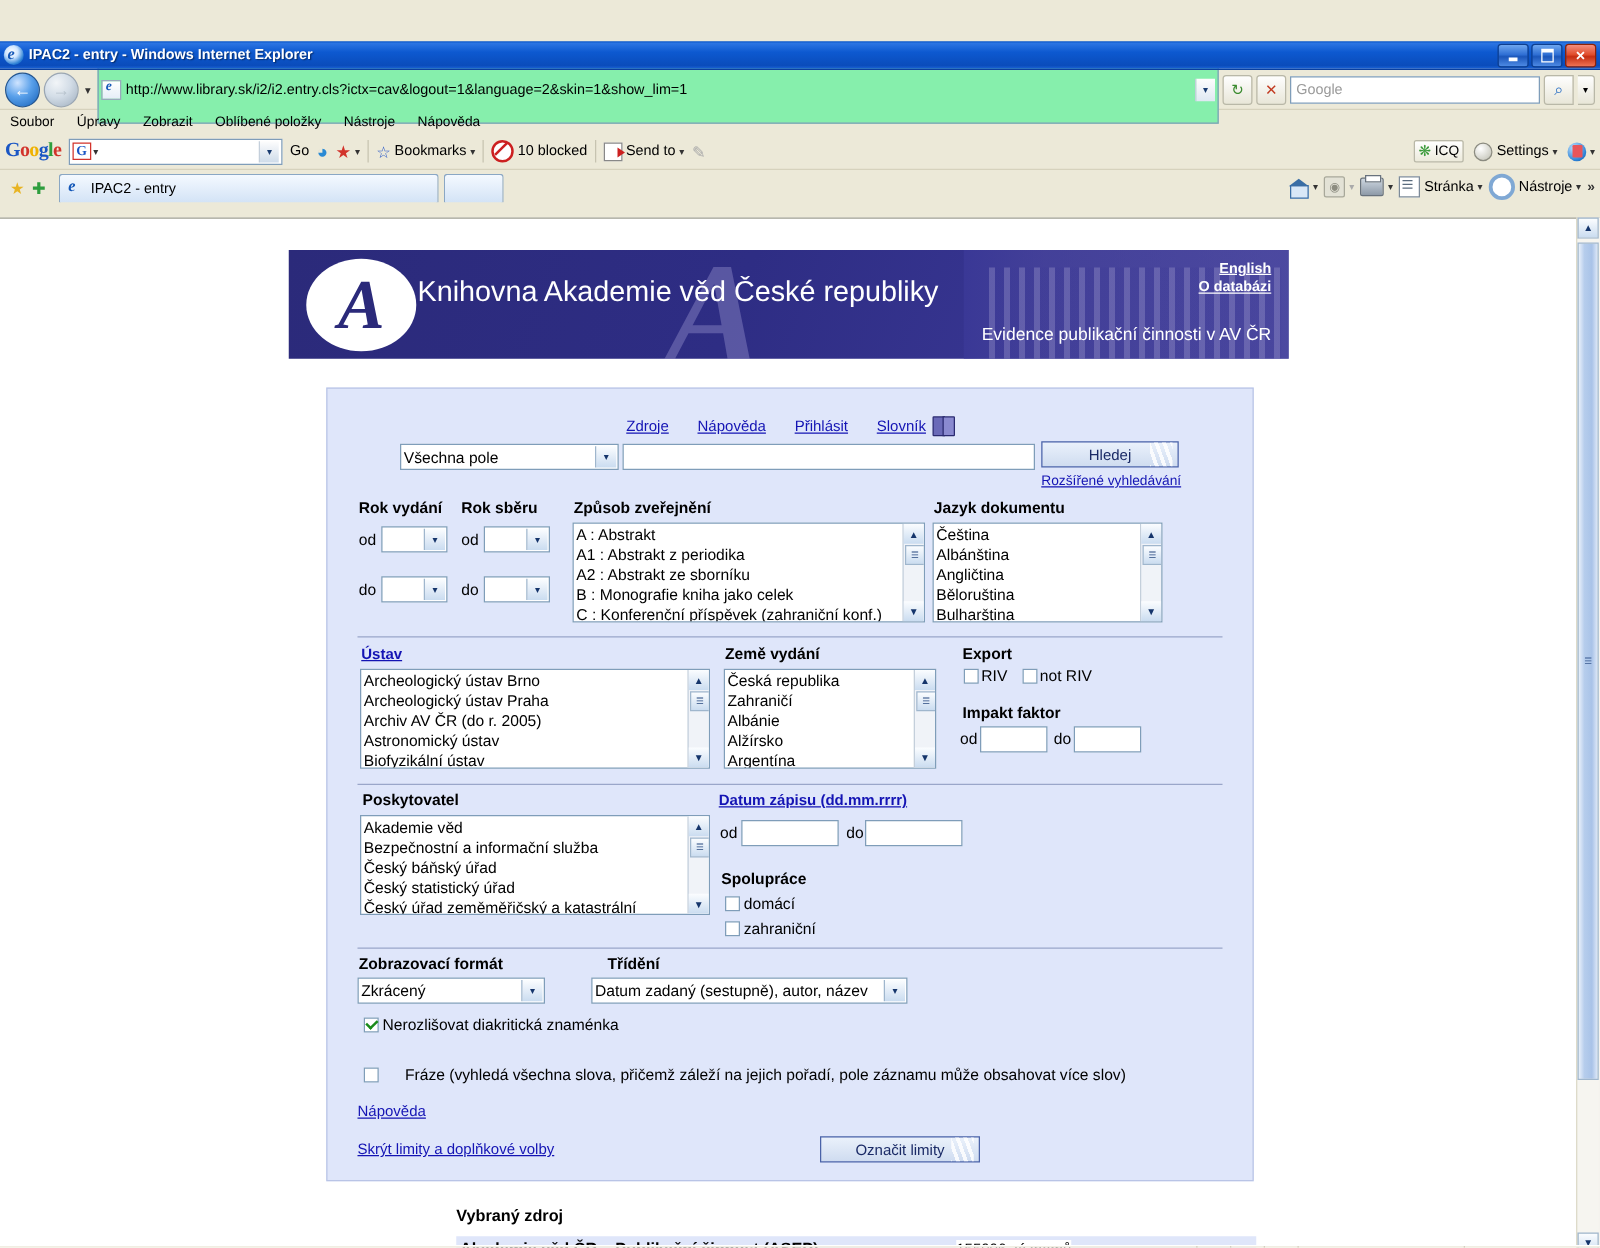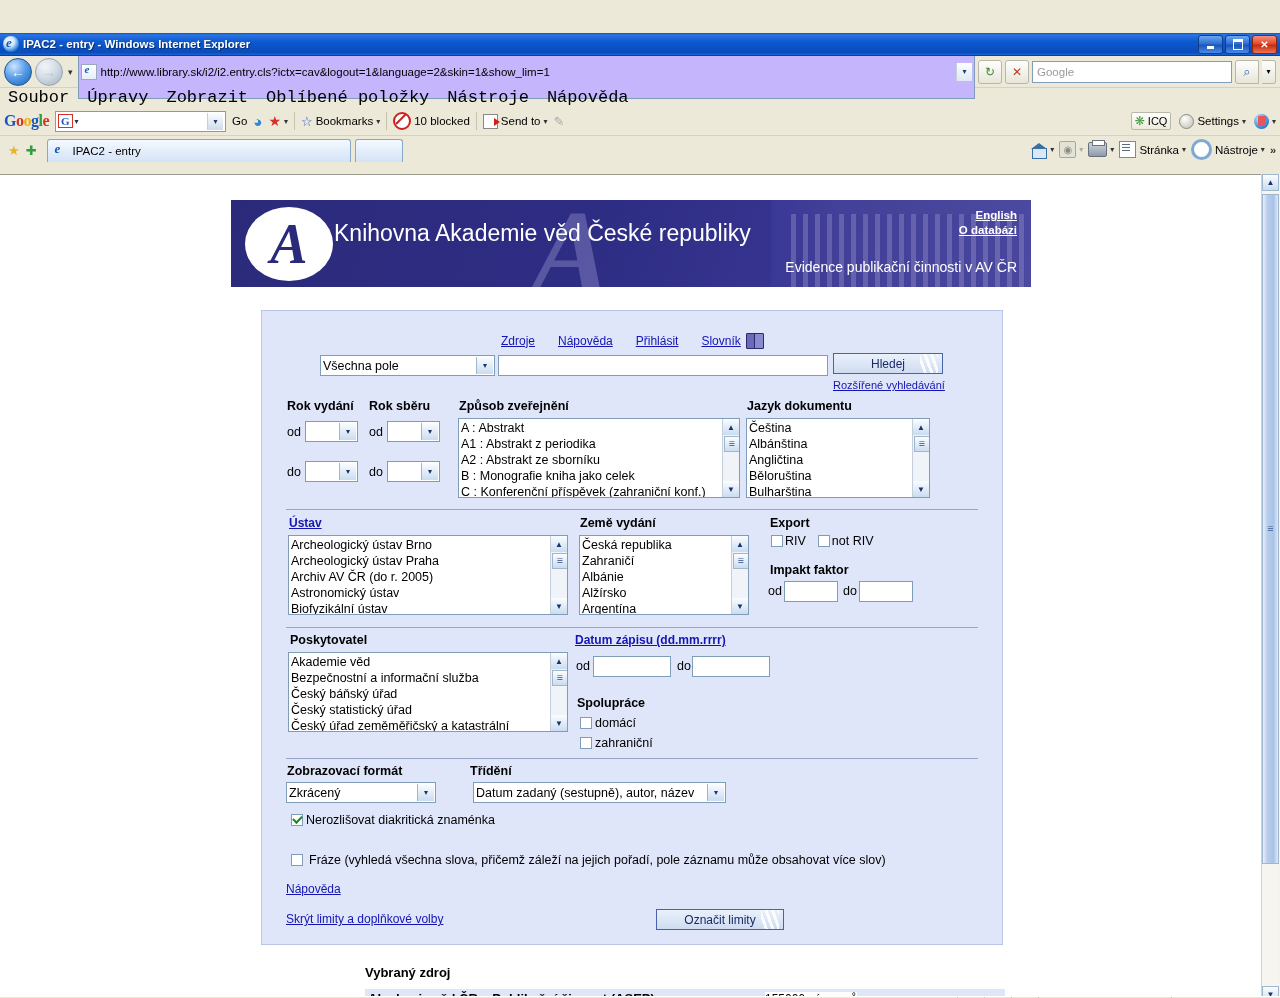--- a/index.html
+++ b/index.html
@@ -53,21 +53,21 @@
   }
   .navbtn{
     width:26px;height:26px;border-radius:50%;
     display:flex;align-items:center;justify-content:center;
     color:#fff;font-size:14px;font-weight:bold;flex:none;
   }
   .navbtn.back{background:radial-gradient(circle at 35% 28%,#cfe4ff 0%,#59a0ea 45%,#1560b8 100%);border:1px solid #24558f;}
   .navbtn.fwd{background:radial-gradient(circle at 35% 28%,#f2f5f8 0%,#d3dde7 45%,#9eadbd 100%);border:1px solid #9aa6b3;color:#b9c4ce;}
   .navdrop{font-size:9px;color:#333;padding:0 2px;}
   .addr{
-    flex:1;height:20px;background:#c4b5fd;border:1px solid #7f9db9;
+    flex:1;height:20px;background:#86efac;border:1px solid #7f9db9;
     display:flex;align-items:center;padding:16px 2px;min-width:0;
   }
   .addr .favico{
     width:14px;height:14px;flex:none;margin-right:4px;border:1px solid #9ab;
     background:linear-gradient(to bottom,#fff,#e6eef7);position:relative;
   }
   .addr .favico::after{content:"e";position:absolute;left:3px;top:-2px;color:#1458b8;font-size:11px;font-weight:bold;font-style:italic;font-family:"Liberation Serif",serif;}
   .addr .url{font-size:11.5px;color:#000;white-space:nowrap;overflow:hidden;}
   .addr .ddl{
     margin-left:auto;width:15px;height:18px;flex:none;
@@ -91,21 +91,21 @@
     display:flex;align-items:center;justify-content:center;flex:none;
   }
   .sbtn2b{
     width:13px;height:22px;border:1px solid #b9b8a8;border-left:none;border-radius:0 3px 3px 0;
     background:linear-gradient(to bottom,#fefefe,#e8e6d8);
     display:flex;align-items:center;justify-content:center;font-size:8px;flex:none;
   }
 
   
   .menubar{height:19px;background:#ece9d8;display:flex;align-items:center;padding-left:8px;gap:18px;}
-  .menubar div{font-size:17px;color:#000;font-family:Liberation Mono, monospace;}
+  .menubar div{font-size:11px;color:#000;}
 
   
   .gbar{
     height:28px;background:#ece9d8;display:flex;align-items:center;
     padding:0 4px;gap:6px;border-bottom:1px solid #d6d2bd;
   }
   .glogo{font-size:16px;font-weight:bold;font-family:"Liberation Serif",serif;letter-spacing:-.5px;}
   .glogo .b{color:#1a56c4;} .glogo .r{color:#d2332b;} .glogo .y{color:#efb100;} .glogo .g{color:#2e9e3e;}
   .gsel{
     width:165px;height:19px;background:#fff;border:1px solid #7f9db9;
@@ -648,31 +648,31 @@
           <span class="lblsm">zahraniční</span>
         </div>
 
         <div class="divider" style="left:24px;top:447px;width:692px"></div>
 
         <div class="lbl" style="position:absolute;left:25px;top:453px">Zobrazovací formát</div>
         <div class="fakeselect" style="position:absolute;left:24px;top:471px;width:150px">
           <span>Zkrácený</span>
           <span class="arrow">▾</span>
         </div>
-        <div class="lbl" style="position:absolute;left:208px;top:453px">Třídění</div>
+        <div class="lbl" style="position:absolute;left:224px;top:453px">Třídění</div>
         <div class="fakeselect" style="position:absolute;left:211px;top:471px;width:253px">
           <span>Datum zadaný (sestupně), autor, název</span>
           <span class="arrow">▾</span>
         </div>
 
         <div style="position:absolute;left:29px;top:502px;display:flex;align-items:center;gap:3px">
           <span class="cb on"></span>
           <span class="lblsm">Nerozlišovat diakritická znaménka</span>
         </div>
-        <div style="position:absolute;left:29px;top:542px;display:flex;align-items:center;gap:6px">
+        <div style="position:absolute;left:29px;top:542px;display:flex;align-items:center;gap:21px">
           <span class="cb"></span>
           <span class="lblsm">Fráze (vyhledá všechna slova, přičemž záleží na jejich pořadí, pole záznamu může obsahovat více slov)</span>
         </div>
 
         <a class="lnk" style="position:absolute;left:24px;top:571px" href="#">Nápověda</a>
         <a class="lnk" style="position:absolute;left:24px;top:601px" href="#">Skrýt limity a doplňkové volby</a>
         <button class="btn" style="position:absolute;left:394px;top:598px;width:128px">Označit  limity</button>
       </div>
 
       <div class="botsec">

